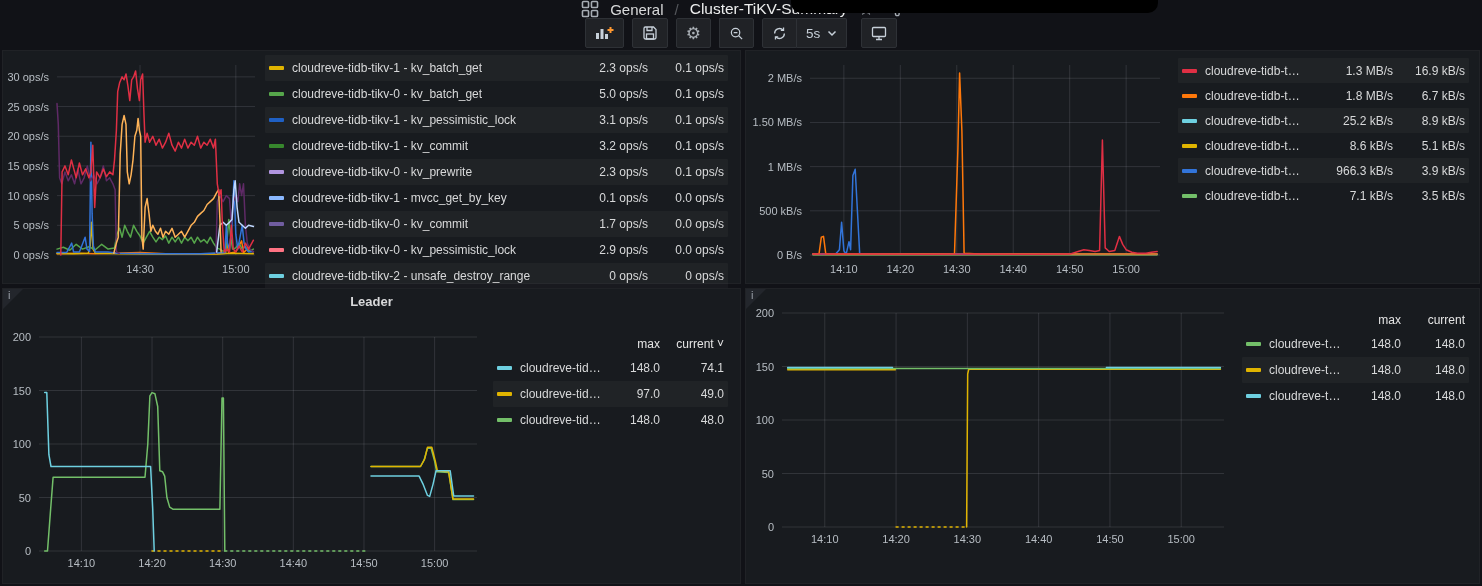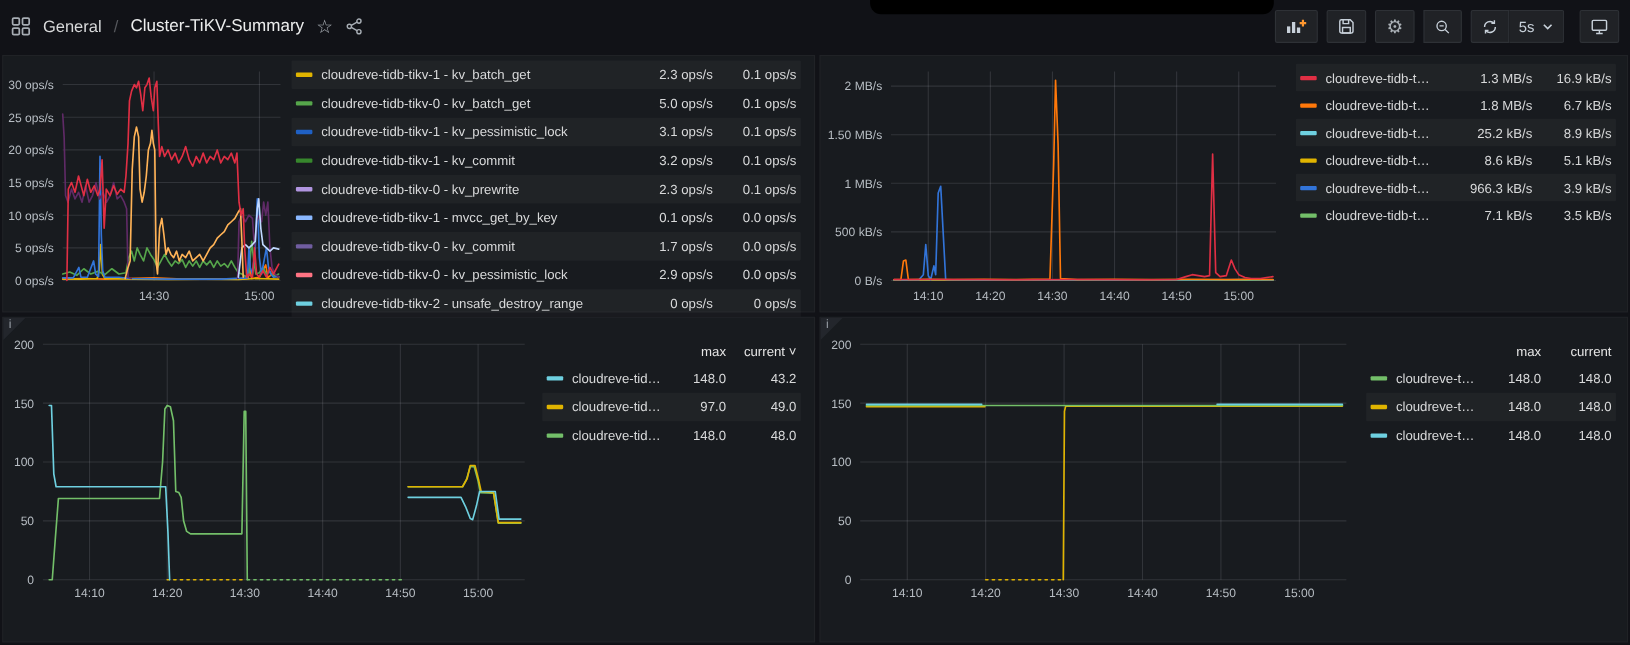--- a/index.html
+++ b/index.html
@@ -1,20 +1,20 @@
 <!DOCTYPE html>
 <html><head>
 <meta charset="utf-8">
 <style>
   html,body{margin:0;padding:0;background:#111217;}
   #app{position:relative;width:1482px;height:586px;background:#111217;overflow:hidden;
        font-family:"Liberation Sans",sans-serif;color:#d8d9da;}
   
   #topbar{position:absolute;top:0;left:0;width:100%;height:48px;display:flex;
-          align-items:center;justify-content:space-between;padding:0 10px;box-sizing:border-box;}
+          align-items:center;justify-content:space-between;padding:0 10px;box-sizing:border-box;flex-direction:column;}
   .h-left{display:flex;align-items:center;gap:11px;}
   .hicon{color:#a7adb4;display:flex;align-items:center;cursor:pointer;}
   .crumb{font-size:15px;color:#d8d9da;cursor:pointer;}
   .sep{color:#56585d;font-size:15px;}
   .dash-title{font-size:15.5px;font-weight:500;color:#eceded;cursor:pointer;}
   .glyph{font-size:17px;line-height:1;color:#aab0b6;}
   .h-right{display:flex;align-items:center;gap:8px;}
   .tbtn{height:30px;min-width:34px;display:flex;align-items:center;justify-content:center;gap:7px;
         background:#202226;border:1px solid #2e3136;border-radius:2px;color:#c7d0d9;
         font-size:13.5px;padding:0 9px;box-sizing:border-box;cursor:pointer;white-space:nowrap;}
@@ -299,20 +299,23 @@
             <span class="lval">3.5 kB/s</span>
           </div>
         </div>
     </div>
   </div>
 
   <div class="panel" id="panel-leader">
     <div class="info-corner">
       <span>i</span>
     </div>
+    <div class="panel-header">
+      <span class="panel-title">Leader</span>
+    </div>
     <div class="panel-body">
       <svg class="chart" width="486" height="262">
           <line x1="36" x2="474" y1="238" y2="238" stroke="rgba(204,204,220,0.14)" stroke-width="1"></line>
           <text x="28" y="242" text-anchor="end" class="tick">0</text>
           <line x1="36" x2="474" y1="184.5" y2="184.5" stroke="rgba(204,204,220,0.14)" stroke-width="1"></line>
           <text x="28" y="188.5" text-anchor="end" class="tick">50</text>
           <line x1="36" x2="474" y1="131" y2="131" stroke="rgba(204,204,220,0.14)" stroke-width="1"></line>
           <text x="28" y="135" text-anchor="end" class="tick">100</text>
           <line x1="36" x2="474" y1="77.5" y2="77.5" stroke="rgba(204,204,220,0.14)" stroke-width="1"></line>
           <text x="28" y="81.5" text-anchor="end" class="tick">150</text>
@@ -341,21 +344,21 @@
       <div class="legend" id="legend-leader">
           <div class="lrow lhead">
             <span class="lname"></span>
             <span class="lval lhv">max</span>
             <span class="lval lhv">current ˅</span>
           </div>
           <div class="lrow">
             <span class="sw" style="background: rgb(110, 208, 224);"></span>
             <span class="lname">cloudreve-tidb-tikv-2</span>
             <span class="lval">148.0</span>
-            <span class="lval">43.2</span>
+            <span class="lval">74.1</span>
           </div>
           <div class="lrow">
             <span class="sw" style="background: rgb(224, 180, 0);"></span>
             <span class="lname">cloudreve-tidb-tikv-1</span>
             <span class="lval">97.0</span>
             <span class="lval">49.0</span>
           </div>
           <div class="lrow">
             <span class="sw" style="background: rgb(115, 191, 105);"></span>
             <span class="lname">cloudreve-tidb-tikv-0</span>

